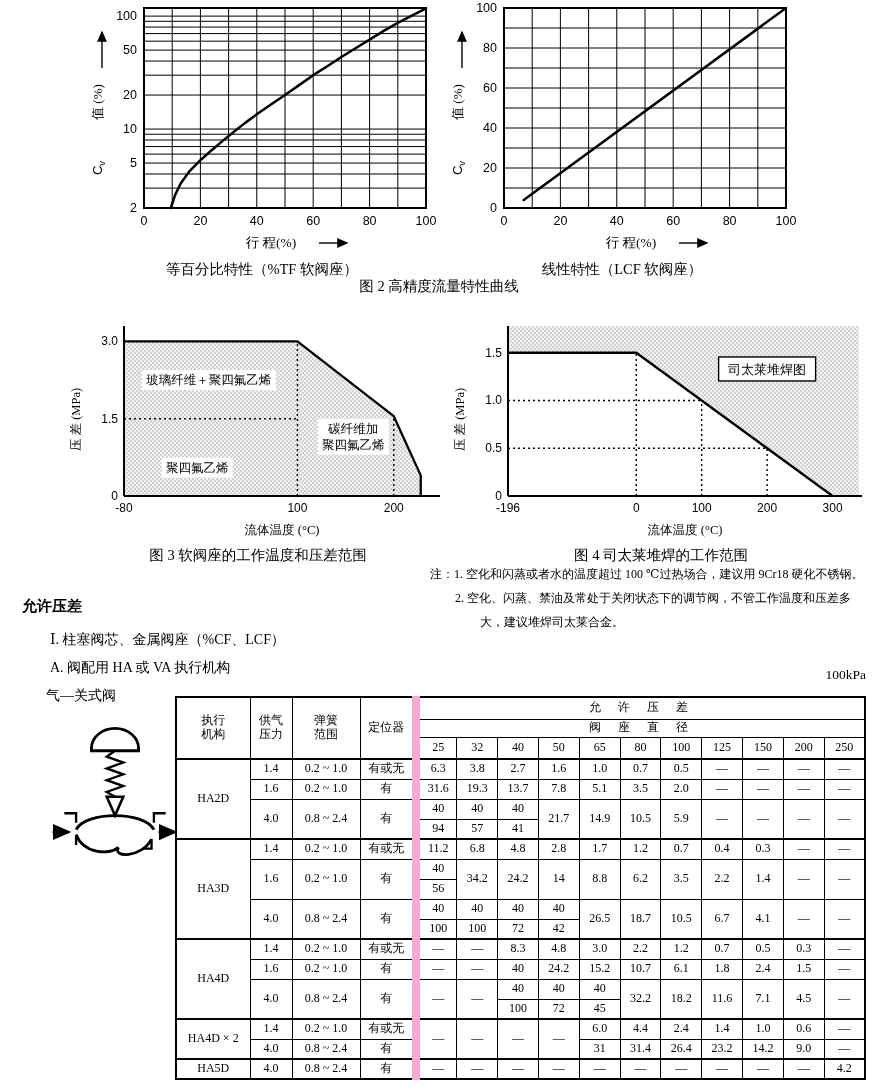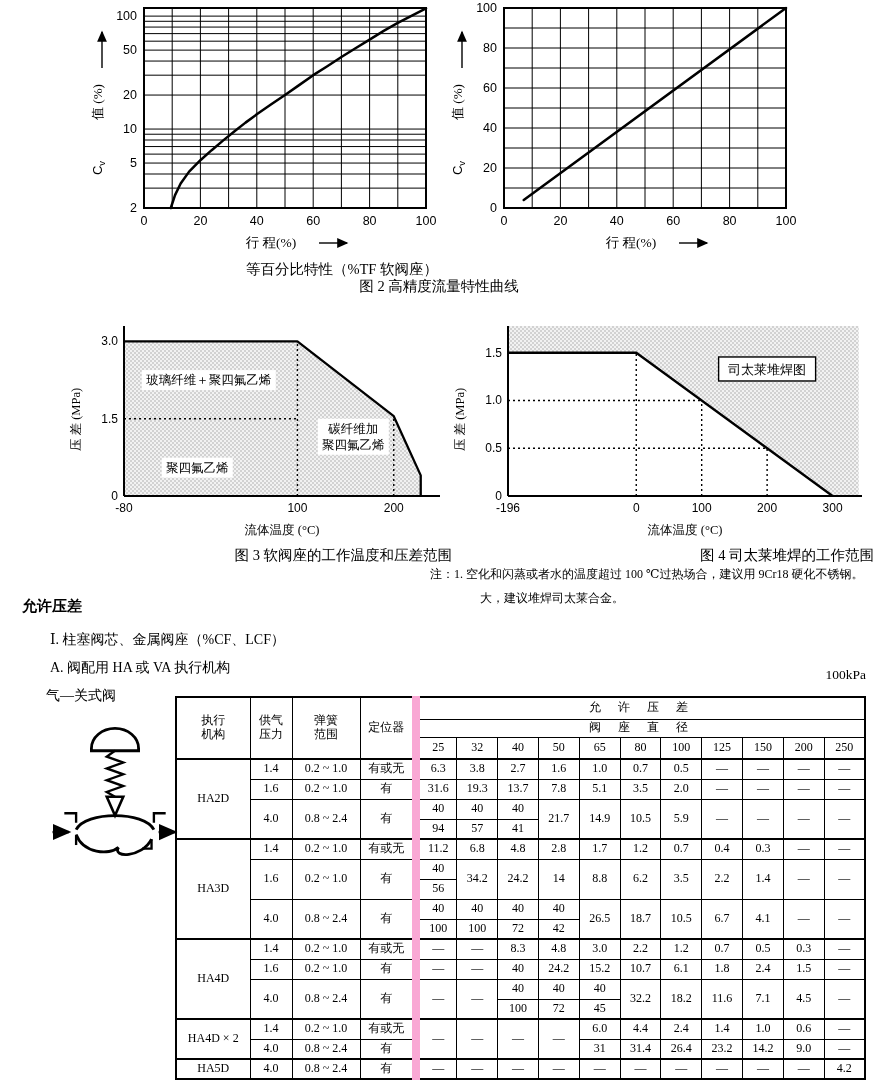--- a/index.html
+++ b/index.html
@@ -1,20 +1,20 @@
 <!DOCTYPE html>
 <html><head>
 <meta charset="utf-8">
 <style>
   *{margin:0;padding:0;box-sizing:border-box}
   html,body{width:878px;height:1092px;background:#fff;color:#000;
     font-family:"Liberation Serif","DejaVu Serif",serif;overflow:hidden}
   .abs{position:absolute}
   .fig{position:absolute}
-  .fig-caption{text-align:right;font-size:14.5px;margin-top:2px}
+  .fig-caption{text-align:center;font-size:14.5px;margin-top:2px}
   .page-caption{position:absolute;left:0;top:277px;width:878px;text-align:center;font-size:14.5px}
   .notes{position:absolute;left:430px;top:562px;width:448px;font-size:12px;line-height:24px}
   .notes .n2{padding-left:25px}
   .notes .n3{padding-left:50px}
   .sec-heading{position:absolute;left:22px;top:597px;font-size:15px;font-weight:bold;
     font-family:Liberation Sans, sans-serif}
   .sec-item{position:absolute;font-size:14px}
   .unit-label{position:absolute;left:786px;top:667px;width:80px;text-align:right;
     font-size:13.5px;font-weight:normal}
   .ptable{position:absolute;left:175px;top:696px;border-collapse:collapse;table-layout:fixed;
@@ -129,20 +129,21 @@
       <text x="227.2" y="223" font-size="12.5" text-anchor="middle" fill="#000">60</text>
       <text x="283.6" y="223" font-size="12.5" text-anchor="middle" fill="#000">80</text>
       <text x="340" y="223" font-size="12.5" text-anchor="middle" fill="#000">100</text>
       <text x="185" y="245" font-size="13.5" text-anchor="middle" fill="#000" class="cjk">行  程(%)</text>
       <line x1="233" y1="241" x2="261" y2="241" stroke="#000" stroke-width="1.4" marker-end="url(#fig2b-arr)"></line>
       <text x="16" y="166" font-size="13" text-anchor="middle" fill="#000" transform="rotate(-90 16 166)">C<tspan dy="3" font-size="9.5">v</tspan></text>
       <text x="16" y="100" font-size="13" text-anchor="middle" fill="#000" class="cjk" transform="rotate(-90 16 100)">值 (%)</text>
       <line x1="16" y1="66" x2="16" y2="30" stroke="#000" stroke-width="1.4" marker-end="url(#fig2b-arr)"></line>
       <polyline points="77.74000000000001,198 340,6" fill="none" stroke="#000" stroke-width="2.5" stroke-linejoin="round" stroke-linecap="round"></polyline>
     </svg>
+  <div class="fig-caption">线性特性（LCF 软阀座）</div>
 </div>
 
 <div class="page-caption">图 2  高精度流量特性曲线</div>
 
 <div class="fig" style="left:64px;top:318px;width:388px">
   <svg id="fig3" width="388" height="222" viewBox="0 0 388 222">
       <defs>
         <pattern id="fig3-dots" width="4" height="4" patternUnits="userSpaceOnUse">
           <rect width="4" height="4" fill="#f2f2f2"></rect>
           <circle cx="1" cy="1" r="0.7" fill="#9a9a9a"></circle>
@@ -205,20 +206,21 @@
       <rect x="270.62014787430684" y="38.977528089887635" width="97" height="24" fill="#fff" stroke="#000" stroke-width="1.4"></rect>
       <text x="319.12014787430684" y="55.977528089887635" font-size="13" text-anchor="middle" fill="#000" class="cjk">司太莱堆焊图</text>
       <text x="237" y="216" font-size="12.5" text-anchor="middle" fill="#000" class="cjk">流体温度 (°C)</text>
       <text x="16" y="101.50000000000001" font-size="12.5" text-anchor="middle" fill="#000" class="cjk" transform="rotate(-90 16 101.50000000000001)">压   差 (MPa)</text>
     </svg>
   <div class="fig-caption">图 4  司太莱堆焊的工作范围</div>
 </div>
 
 <div class="notes">
   <div>注：1. 空化和闪蒸或者水的温度超过 100 ℃过热场合，建议用 9Cr18 硬化不锈钢。</div>
+  <div class="n2">2. 空化、闪蒸、禁油及常处于关闭状态下的调节阀，不管工作温度和压差多</div>
   <div class="n3">大，建议堆焊司太莱合金。</div>
 </div>
 
 <div class="sec-heading">允许压差</div>
 <div class="sec-item" style="left:50px;top:631px">Ⅰ. 柱塞阀芯、金属阀座（%CF、LCF）</div>
 <div class="sec-item" style="left:50px;top:659px">A. 阀配用 HA 或 VA 执行机构</div>
 <div class="sec-item" style="left:46px;top:687px">气—关式阀</div>
 <div class="unit-label">100kPa</div>
 
 <svg class="abs" style="left:50px;top:726px" width="130" height="132" viewBox="0 0 110 112">

